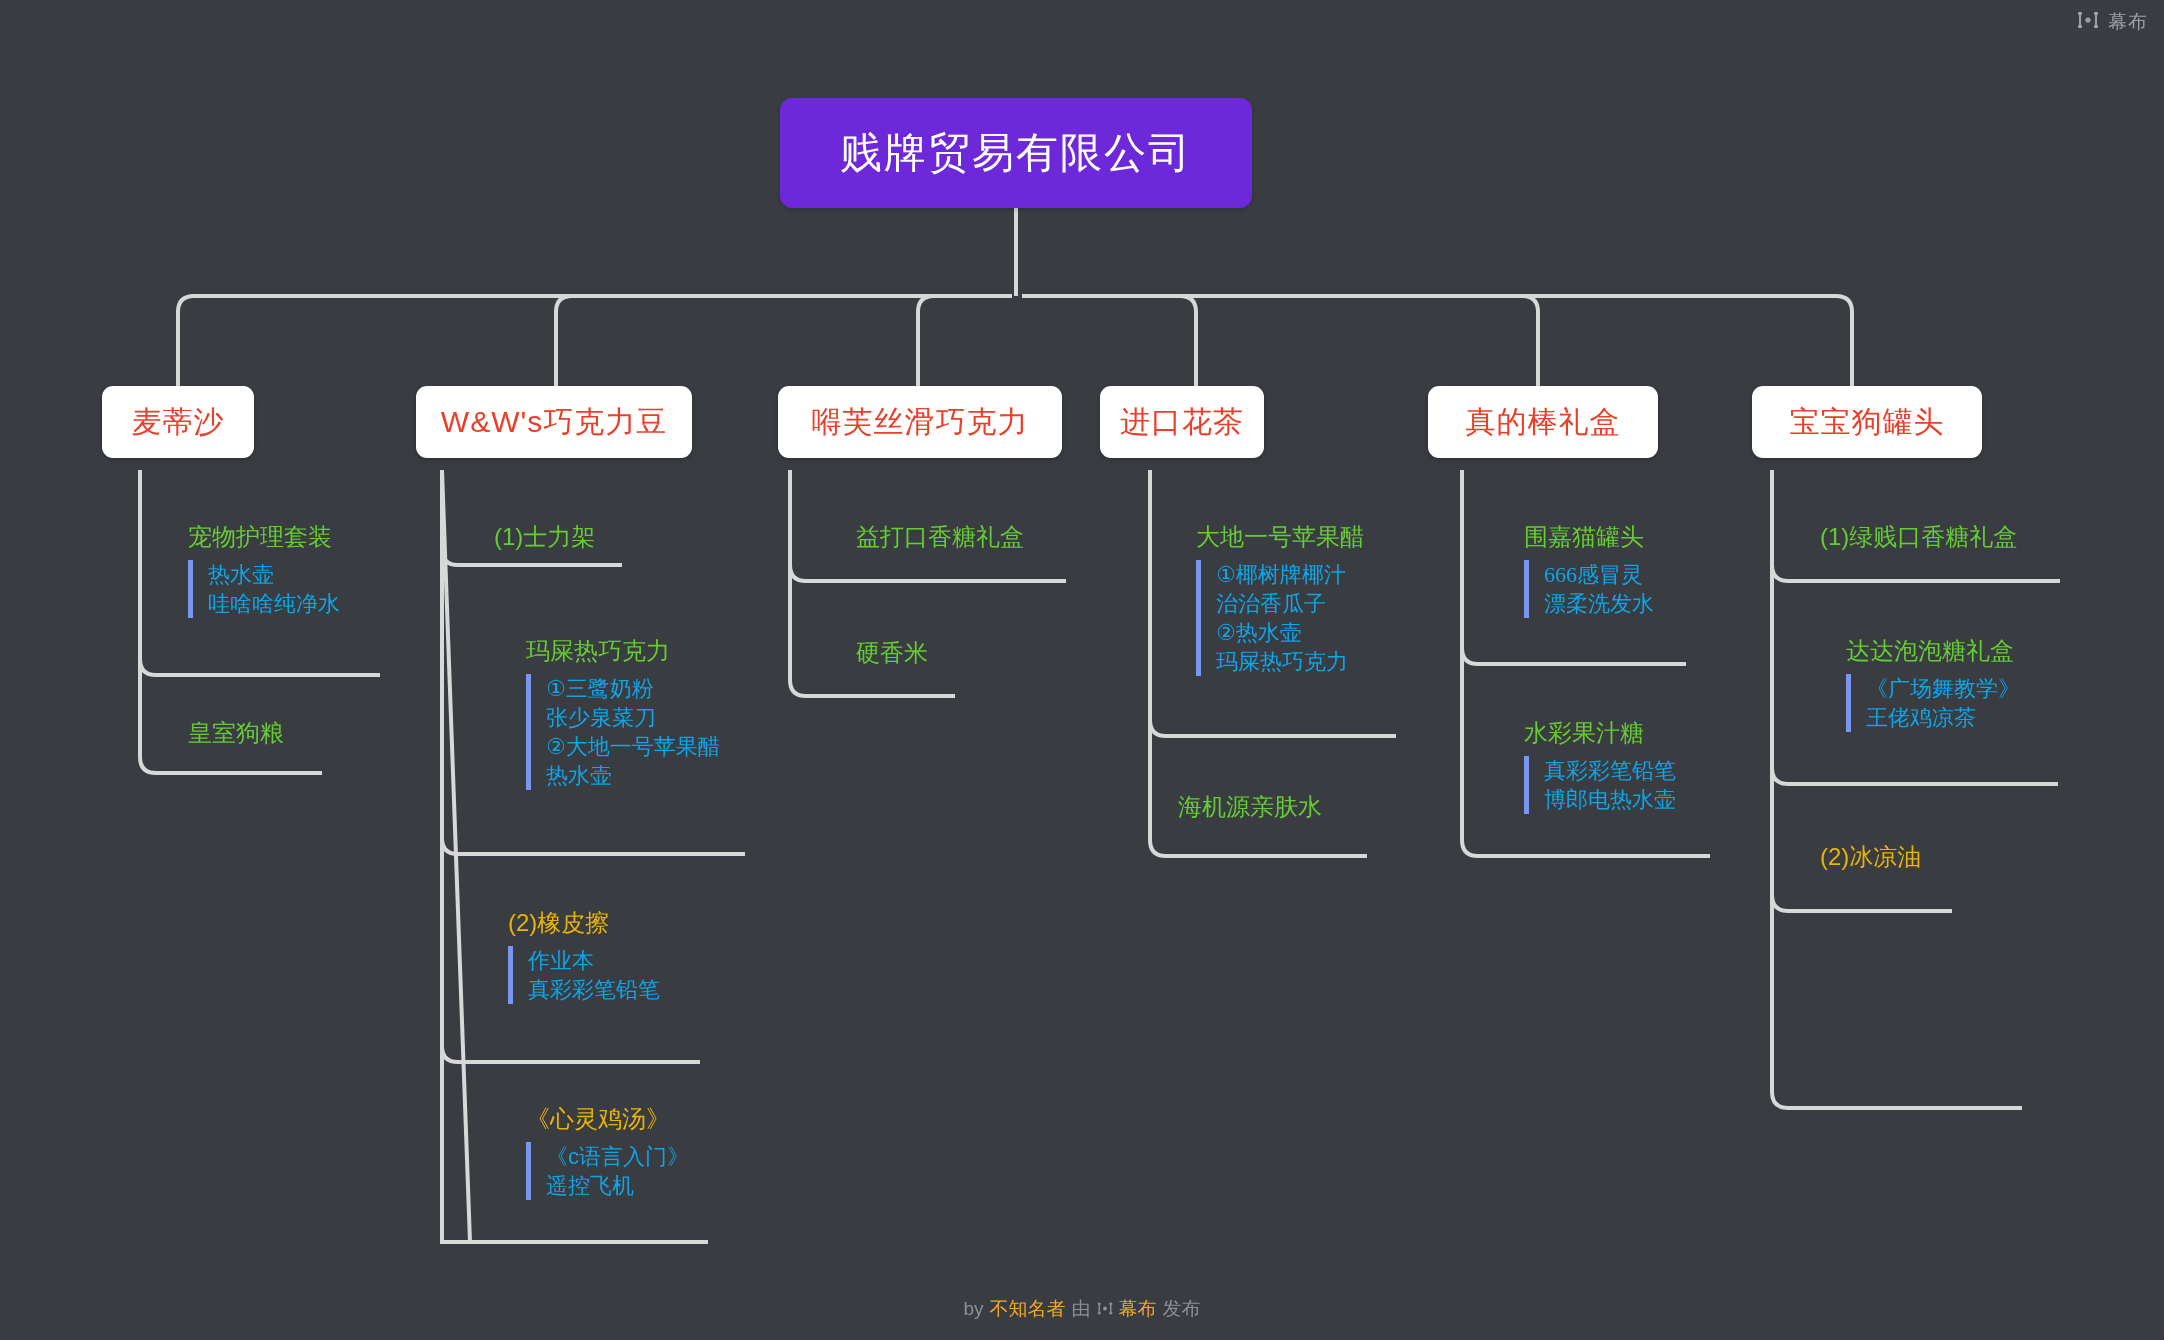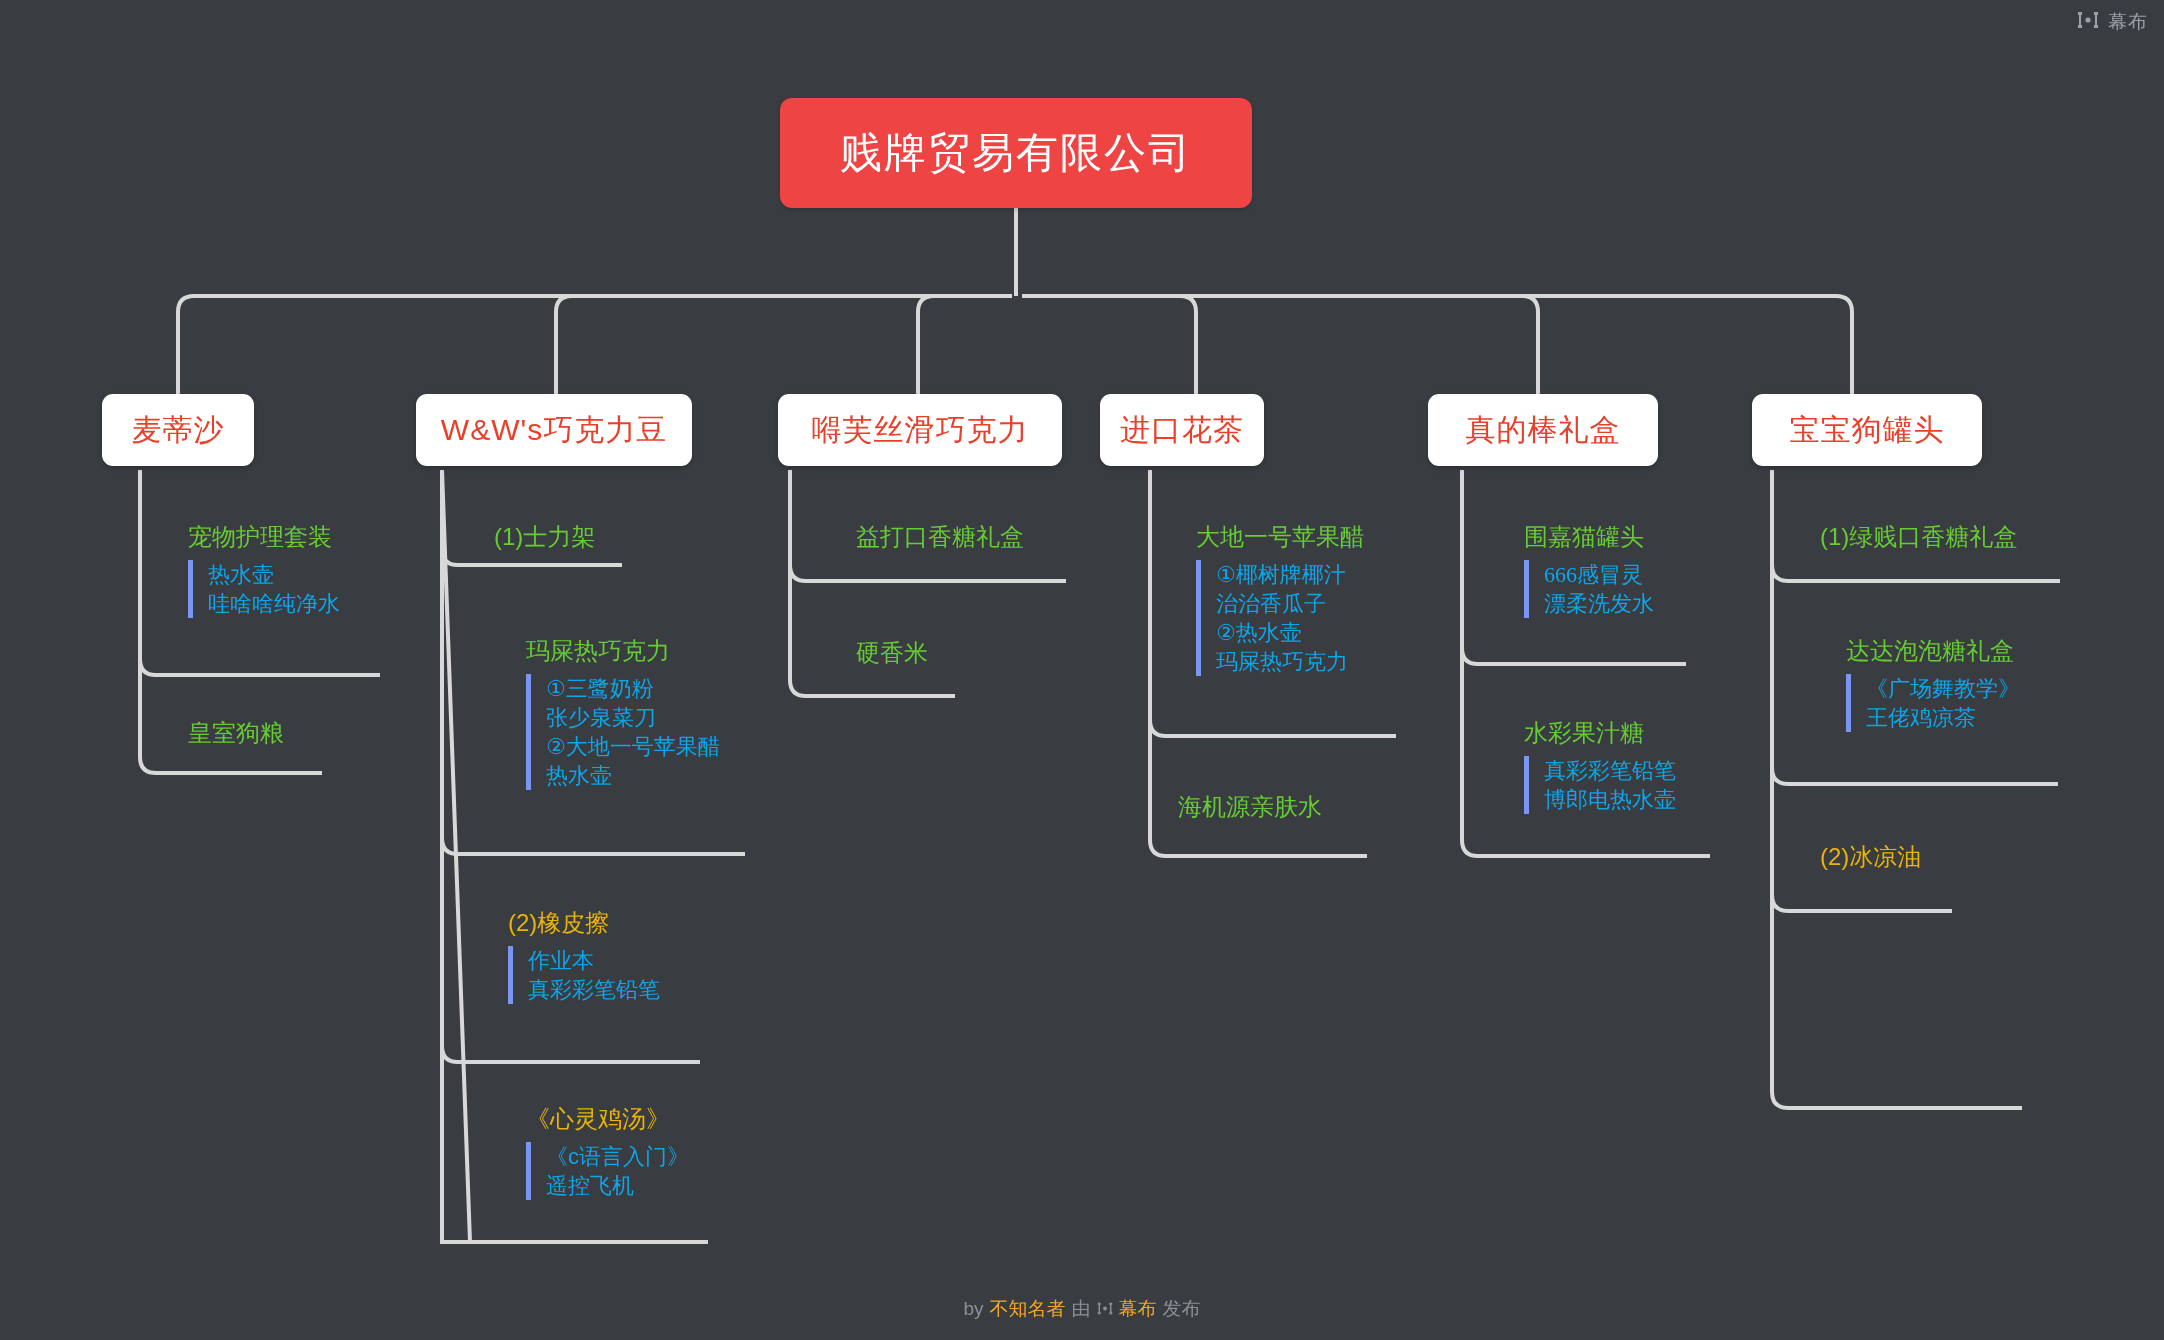--- a/index.html
+++ b/index.html
@@ -43,21 +43,21 @@
     pointer-events: none;
   }
 
   
   .root-node {
     position: absolute;
     left: 780px;
     top: 98px;
     width: 472px;
     height: 110px;
-    background: #ef4444;
+    background: #6d28d9;
     border-radius: 12px;
     display: flex;
     align-items: center;
     justify-content: center;
     box-shadow: 0 2px 4px rgba(0,0,0,.18);
   }
   .root-node span {
     color: #ffffff;
     font-size: 42px;
     letter-spacing: 2px;
@@ -67,21 +67,20 @@
   .l1 {
     position: absolute;
     height: 72px;
     background: #ffffff;
     border-radius: 11px;
     display: flex;
     align-items: center;
     justify-content: center;
     padding: 0 18px;
     box-shadow: 0 2px 5px rgba(0,0,0,.22);
-    margin-top: 8px;
   }
   .l1 span {
     color: #e8402a;
     font-size: 30px;
     white-space: nowrap;
     letter-spacing: 1px;
   }
 
   
   .l2 {

